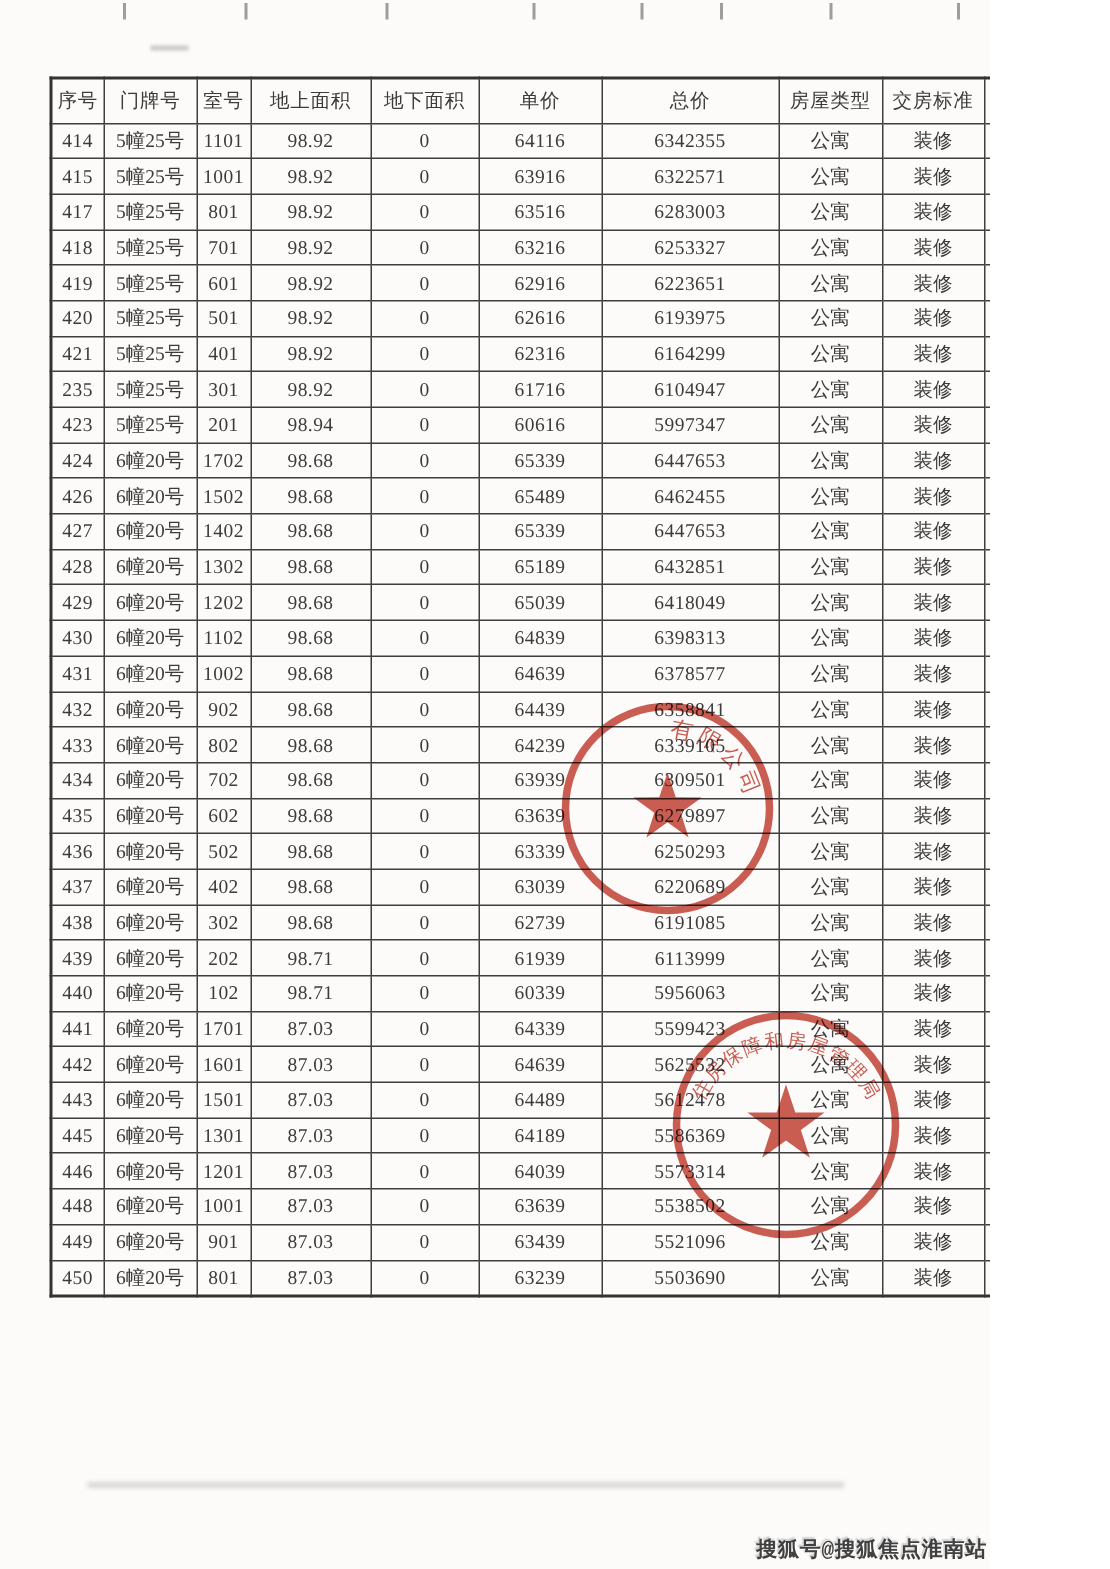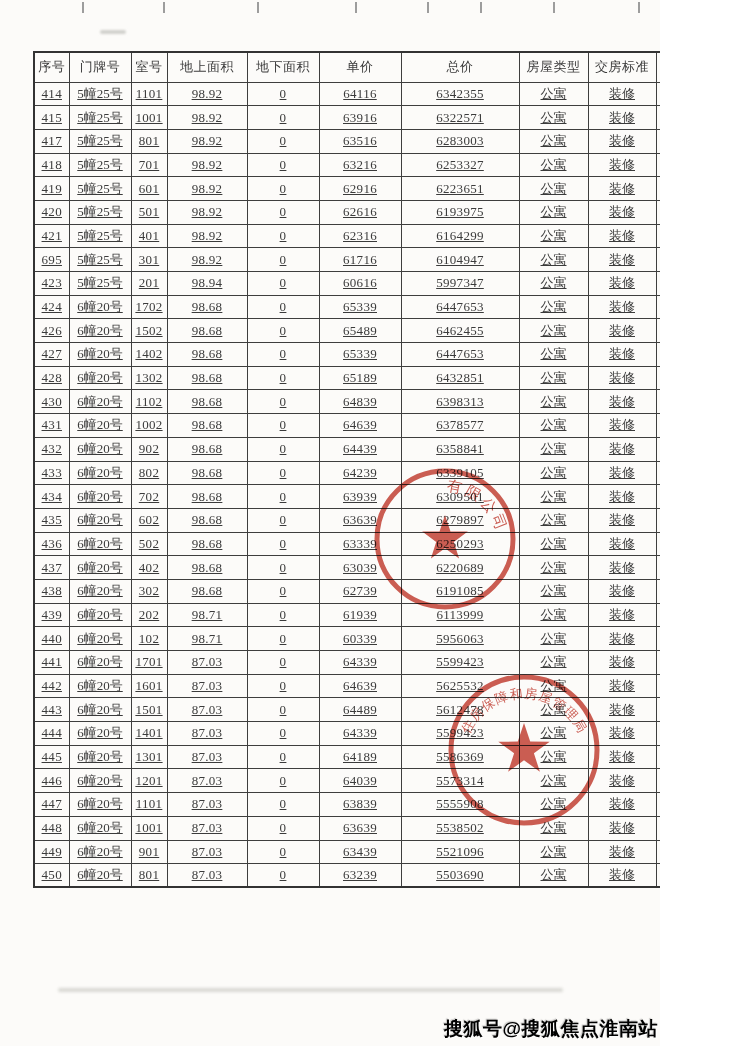--- a/index.html
+++ b/index.html
@@ -25,41 +25,41 @@
     border-collapse:collapse;table-layout:fixed;
     font-size:13px;color:#3b3b3b;
   }
   table.price-table th,table.price-table td{
     border:1px solid #3e3e3e;
     text-align:center;vertical-align:middle;
     padding:0 1px;overflow:hidden;white-space:nowrap;
   }
   table.price-table{border:2px solid #333;}
   table.price-table thead tr{height:30px;}
-  table.price-table tbody tr{height:23.7px;text-decoration:underline;}
+  table.price-table tbody tr{height:23.7px;}
   table.price-table th{font-weight:normal;font-size:13px;letter-spacing:0.5px;}
   td.num{font-size:13px;letter-spacing:0.3px;}
   
   .stamp{position:absolute;mix-blend-mode:multiply;opacity:0.82;filter:blur(0.4px);}
   
   .scan-shadow{
     position:absolute;left:58px;top:988px;width:505px;height:4px;
     background:#d9d8d4;border-radius:3px;filter:blur(1.5px);
   }
   .smudge{
     position:absolute;left:100px;top:30px;width:26px;height:4px;
     background:#d2d1cd;border-radius:2px;filter:blur(1px);
   }
   
   .watermark{
     position:absolute;right:2px;bottom:4px;
-    font-size:19px;font-weight:700;letter-spacing:0.5px;
-    color:#000000;
+    font-size:14px;font-weight:700;letter-spacing:0.5px;
+    color:#404040;
     text-shadow:1px 1px 0 rgba(255,255,255,0.95),-1px -1px 1px rgba(110,110,110,0.35);
-    font-family:Liberation Sans, sans-serif;
+    font-family:Liberation Mono, monospace;
   }
 </style>
 </head>
 <body>
 
 <div class="page">
 
   <div class="top-remnants">
     <div class="tick" style="left:82px"></div>
     <div class="tick" style="left:163px"></div>
@@ -179,21 +179,21 @@
           <td class="num">401</td>
           <td class="num">98.92</td>
           <td class="num">0</td>
           <td class="num">62316</td>
           <td class="num">6164299</td>
           <td>公寓</td>
           <td>装修</td>
           <td></td>
         </tr>
         <tr>
-          <td class="num">695</td>
+          <td class="num">235</td>
           <td>5幢25号</td>
           <td class="num">301</td>
           <td class="num">98.92</td>
           <td class="num">0</td>
           <td class="num">61716</td>
           <td class="num">6104947</td>
           <td>公寓</td>
           <td>装修</td>
           <td></td>
         </tr>
@@ -251,20 +251,32 @@
           <td class="num">1302</td>
           <td class="num">98.68</td>
           <td class="num">0</td>
           <td class="num">65189</td>
           <td class="num">6432851</td>
           <td>公寓</td>
           <td>装修</td>
           <td></td>
         </tr>
         <tr>
+          <td class="num">429</td>
+          <td>6幢20号</td>
+          <td class="num">1202</td>
+          <td class="num">98.68</td>
+          <td class="num">0</td>
+          <td class="num">65039</td>
+          <td class="num">6418049</td>
+          <td>公寓</td>
+          <td>装修</td>
+          <td></td>
+        </tr>
+        <tr>
           <td class="num">430</td>
           <td>6幢20号</td>
           <td class="num">1102</td>
           <td class="num">98.68</td>
           <td class="num">0</td>
           <td class="num">64839</td>
           <td class="num">6398313</td>
           <td>公寓</td>
           <td>装修</td>
           <td></td>
@@ -419,63 +431,39 @@
           <td class="num">1501</td>
           <td class="num">87.03</td>
           <td class="num">0</td>
           <td class="num">64489</td>
           <td class="num">5612478</td>
           <td>公寓</td>
           <td>装修</td>
           <td></td>
         </tr>
         <tr>
-          <td class="num">444</td>
-          <td>6幢20号</td>
-          <td class="num">1401</td>
-          <td class="num">87.03</td>
-          <td class="num">0</td>
-          <td class="num">64339</td>
-          <td class="num">5599423</td>
-          <td>公寓</td>
-          <td>装修</td>
-          <td></td>
-        </tr>
-        <tr>
           <td class="num">445</td>
           <td>6幢20号</td>
           <td class="num">1301</td>
           <td class="num">87.03</td>
           <td class="num">0</td>
           <td class="num">64189</td>
           <td class="num">5586369</td>
           <td>公寓</td>
           <td>装修</td>
           <td></td>
         </tr>
         <tr>
           <td class="num">446</td>
           <td>6幢20号</td>
           <td class="num">1201</td>
           <td class="num">87.03</td>
           <td class="num">0</td>
           <td class="num">64039</td>
           <td class="num">5573314</td>
-          <td>公寓</td>
-          <td>装修</td>
-          <td></td>
-        </tr>
-        <tr>
-          <td class="num">447</td>
-          <td>6幢20号</td>
-          <td class="num">1101</td>
-          <td class="num">87.03</td>
-          <td class="num">0</td>
-          <td class="num">63839</td>
-          <td class="num">5555908</td>
           <td>公寓</td>
           <td>装修</td>
           <td></td>
         </tr>
         <tr>
           <td class="num">448</td>
           <td>6幢20号</td>
           <td class="num">1001</td>
           <td class="num">87.03</td>
           <td class="num">0</td>

